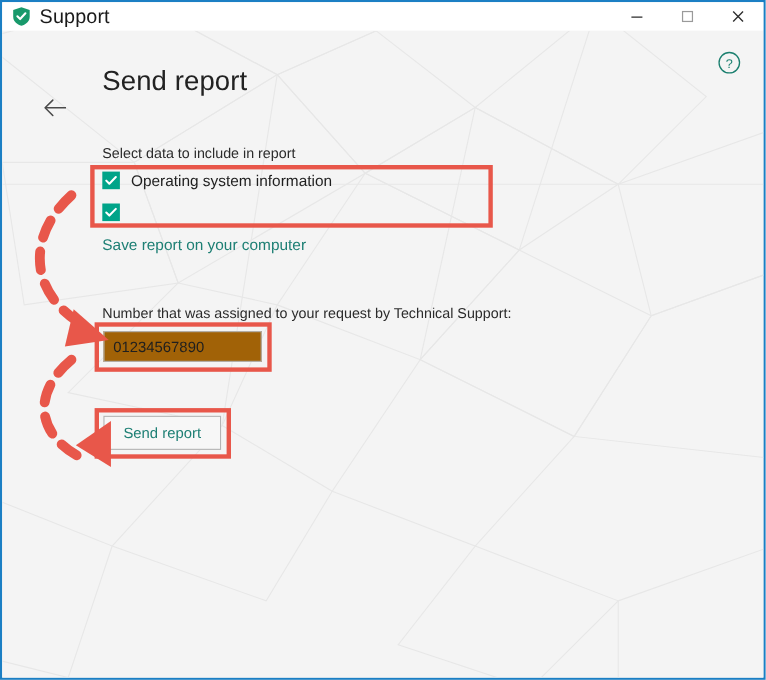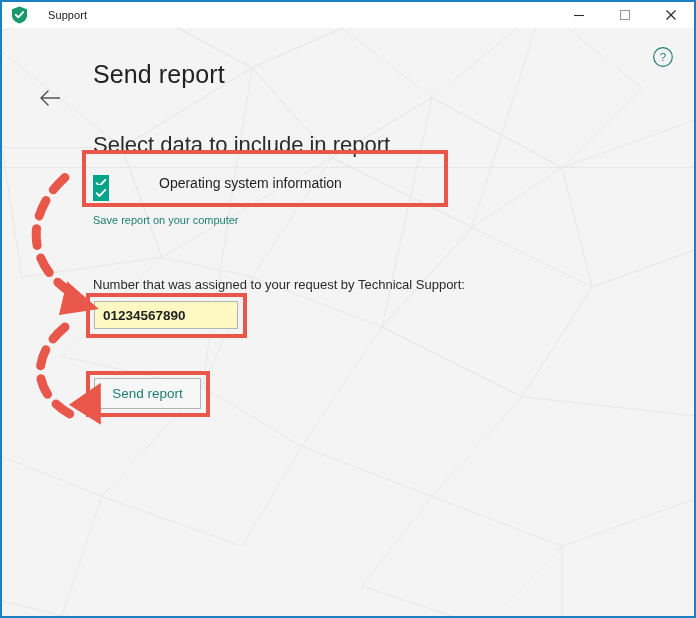--- a/index.html
+++ b/index.html
@@ -33,22 +33,22 @@
     display: flex;
     align-items: center;
   }
   .title-shield {
     margin-left: 9px;
     width: 17px;
     height: 18px;
     flex: 0 0 auto;
   }
   .title-text {
-    margin-left: 20px;
-    font-size: 11px;
+    margin-left: 8px;
+    font-size: 18px;
     color: #1a1a1a;
     letter-spacing: 0.1px;
   }
   .win-buttons {
     position: absolute;
     right: 0; top: 0;
     height: 26px;
     display: flex;
   }
   .win-btn {
@@ -96,21 +96,21 @@
     left: 91px;
     top: 32px;
     font-size: 25px;
     color: #222222;
     letter-spacing: 0.1px;
   }
 
   
   .section-head {
     position: absolute;
-    font-size: 22px;
+    font-size: 13px;
     color: #2b2b2b;
     text-align: right;
   }
   #sec-select { left: 91px; top: 104px; }
   #sec-request { left: 91px; top: 221px; }
 
   .sub-text {
     position: absolute;
     left: 91px;
     top: 249px;
@@ -118,21 +118,21 @@
     color: #2b2b2b;
   }
 
   .check-row {
     position: absolute;
     left: 91px;
     display: flex;
     align-items: center;
     cursor: pointer;
   }
-  #row-os { top: 147px; gap: 40px; }
+  #row-os { top: 128px; }
   #row-data { top: 157px; }
 
   .checkbox {
     width: 16px;
     height: 16px;
     background: #00a489;
     display: flex;
     align-items: center;
     justify-content: center;
     flex: 0 0 auto;
@@ -147,40 +147,39 @@
     margin-left: 6px;
     font-size: 12.5px;
     color: #1d7f74;
     white-space: nowrap;
   }
 
   .link {
     position: absolute;
     left: 91px;
     top: 186px;
-    font-size: 11px;
+    font-size: 14px;
     color: #1d7f74;
     cursor: pointer;
   }
 
   .num-input {
     position: absolute;
     left: 92px;
     top: 273px;
     width: 144px;
     height: 28px;
     box-sizing: border-box;
     border: 1px solid #b4b4b4;
-    background: #fef9c3;
+    background: #a16207;
     font-family: "Liberation Sans", sans-serif;
     font-size: 13.5px;
     color: #1f1f1f;
     padding: 0 8px;
     outline: none;
-    font-weight: bold;
   }
 
   .terms {
     position: absolute;
     left: 91px;
     top: 327px;
     font-size: 13px;
     color: #2b2b2b;
     white-space: nowrap;
   }

